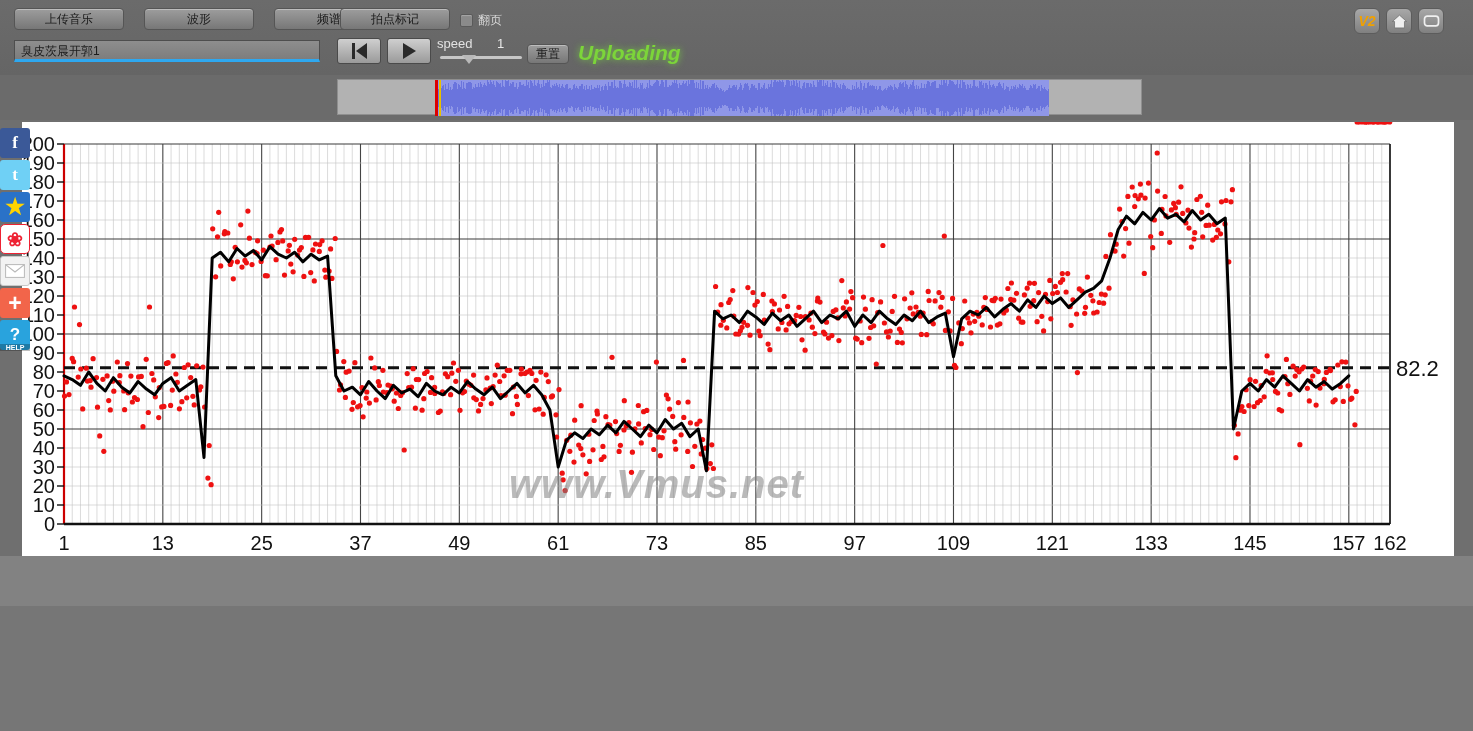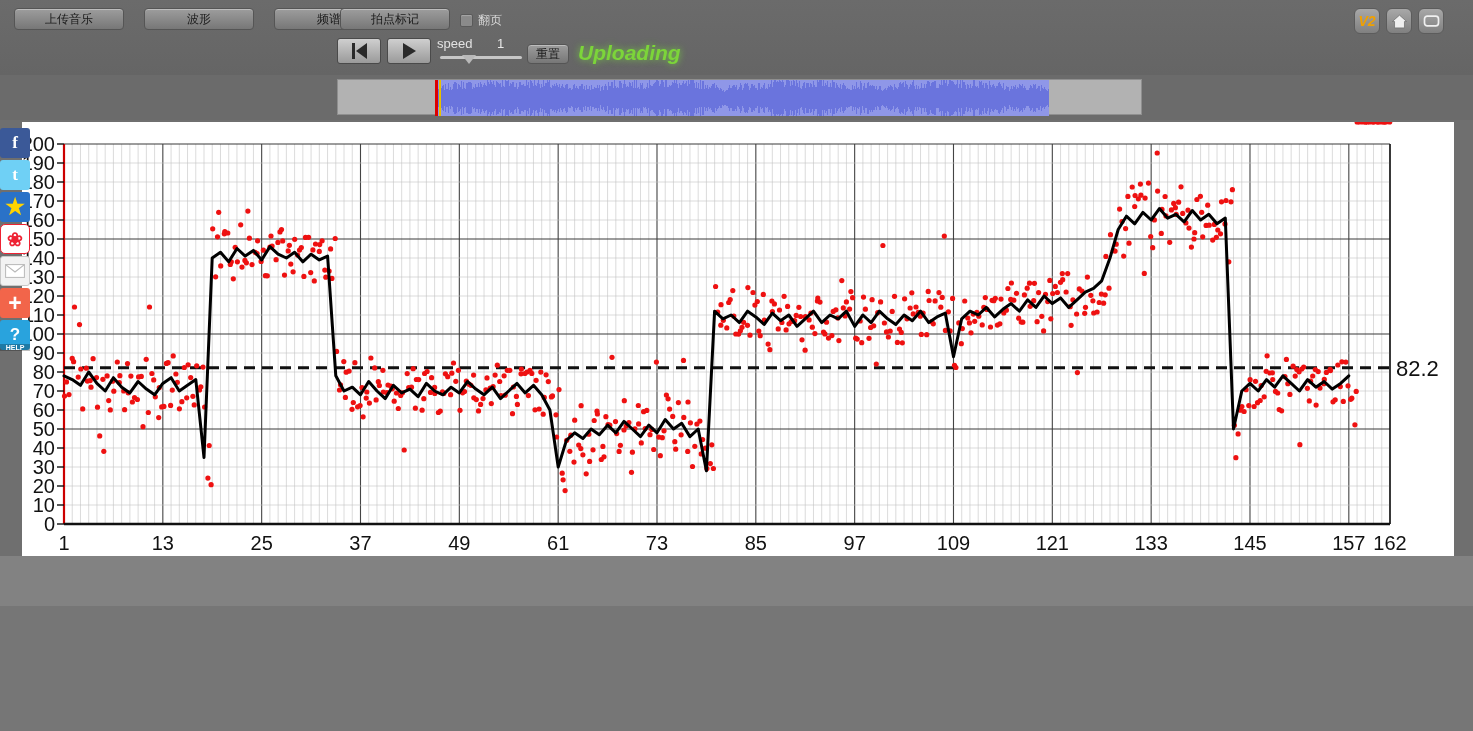--- a/index.html
+++ b/index.html
@@ -130,20 +130,21 @@
     <div class="btn tbtn" id="b-upload">上传音乐</div>
     <div class="btn tbtn" id="b-wave">波形</div>
     <div class="btn tbtn" id="b-spec">频谱</div>
     <div class="btn tbtn" id="b-beat" style="left:340px;width:110px;">拍点标记</div>
 
     <div class="chk-wrap" id="flip-wrap">
       <span class="chk-box"></span>
       <span>翻页</span>
     </div>
 
+    <div id="title-field">臭皮茨晨开郭1</div>
 
     <div class="navbtn" id="nav-start">
       <span class="bar-left"></span>
       <span class="tri-left"></span>
     </div>
     <div class="navbtn" id="nav-play">
       <span class="tri-right"></span>
     </div>
 
     <div id="speed-label">speed</div>
@@ -1676,20 +1677,21 @@
           <circle cx="1355.5" cy="NaN" r="2.6" fill="#ee1111"></circle>
           <circle cx="1356.3" cy="NaN" r="2.6" fill="#ee1111"></circle>
           <circle cx="1359.1" cy="NaN" r="2.6" fill="#ee1111"></circle>
           <circle cx="1361.7" cy="NaN" r="2.6" fill="#ee1111"></circle>
           <circle cx="1362.4" cy="NaN" r="2.6" fill="#ee1111"></circle>
           <circle cx="1364.0" cy="NaN" r="2.6" fill="#ee1111"></circle>
           <circle cx="1367.7" cy="NaN" r="2.6" fill="#ee1111"></circle>
         </g>
         <path d="M42.0,253.8 L50.2,257.6 L58.5,263.3 L66.7,250.0 L74.9,261.4 L83.2,269.0 L91.4,255.7 L99.7,265.2 L107.9,270.9 L116.1,259.5 L124.4,267.1 L132.6,272.8 L140.8,261.4 L149.1,255.7 L157.3,269.0 L165.5,263.3 L173.8,257.6 L182.0,335.5 L190.2,136.0 L198.5,130.3 L206.7,139.8 L215.0,126.5 L223.2,134.1 L231.4,128.4 L239.7,137.9 L247.9,124.6 L256.1,132.2 L264.4,136.0 L272.6,130.3 L280.8,139.8 L289.1,132.2 L297.3,137.9 L305.6,134.1 L313.8,253.8 L322.0,269.0 L330.3,265.2 L338.5,272.8 L346.7,259.5 L355.0,269.0 L363.2,276.6 L371.4,263.3 L379.7,270.9 L387.9,267.1 L396.1,274.7 L404.4,261.4 L412.6,269.0 L420.9,272.8 L429.1,265.2 L437.3,270.9 L445.6,259.5 L453.8,267.1 L462.0,272.8 L470.3,265.2 L478.5,276.6 L486.7,269.0 L495.0,261.4 L503.2,270.9 L511.5,263.3 L519.7,272.8 L527.9,288.0 L536.2,345.0 L544.4,318.4 L552.6,310.8 L560.9,316.5 L569.1,307.0 L577.3,312.7 L585.6,303.2 L593.8,310.8 L602.0,299.4 L610.3,307.0 L618.5,314.6 L626.8,303.2 L635.0,310.8 L643.2,297.5 L651.5,307.0 L659.7,301.3 L667.9,314.6 L676.2,307.0 L684.4,348.8 L692.6,189.2 L700.9,196.8 L709.1,193.0 L717.4,200.6 L725.6,189.2 L733.8,194.9 L742.1,202.5 L750.3,191.1 L758.5,198.7 L766.8,193.0 L775.0,204.4 L783.2,196.8 L791.5,189.2 L799.7,200.6 L808.0,193.0 L816.2,196.8 L824.4,189.2 L832.7,204.4 L840.9,193.0 L849.1,200.6 L857.4,189.2 L865.6,196.8 L873.8,202.5 L882.1,193.0 L890.3,198.7 L898.5,189.2 L906.8,200.6 L915.0,194.9 L923.3,191.1 L931.5,234.8 L939.7,196.8 L948.0,189.2 L956.2,193.0 L964.4,185.4 L972.7,194.9 L980.9,187.3 L989.1,181.6 L997.4,189.2 L1005.6,177.8 L1013.9,185.4 L1022.1,174.0 L1030.3,181.6 L1038.6,175.9 L1046.8,185.4 L1055.0,177.8 L1063.3,170.2 L1071.5,166.4 L1079.7,158.8 L1088.0,136.0 L1096.2,107.5 L1104.4,94.2 L1112.7,101.8 L1120.9,90.4 L1129.2,98.0 L1137.4,86.6 L1145.6,96.1 L1153.9,92.3 L1162.1,99.9 L1170.3,88.5 L1178.6,98.0 L1186.8,92.3 L1195.0,101.8 L1203.3,96.1 L1211.5,307.0 L1219.8,269.0 L1228.0,261.4 L1236.2,269.0 L1244.5,257.6 L1252.7,265.2 L1260.9,253.8 L1269.2,261.4 L1277.4,269.0 L1285.6,257.6 L1293.9,265.2 L1302.1,259.5 L1310.3,267.1 L1318.6,261.4 L1326.8,253.8 L1335.1,NaN L1343.3,NaN L1351.5,NaN L1359.8,NaN L1368.0,NaN " fill="none" stroke="#000000" stroke-width="3" stroke-linejoin="round" stroke-linecap="round"></path>
       </svg>
+    <div class="watermark">www.Vmus.net</div>
   </div>
 
   <div class="rail">
     <div class="sicon" id="s-fb">f</div>
     <div class="sicon" id="s-tw">t</div>
     <div class="sicon" id="s-qz">★</div>
     <div class="sicon" id="s-wb">❀</div>
     <div class="sicon" id="s-mail">
       <svg width="20" height="14" viewBox="0 0 20 14">
         <rect x="0.6" y="0.6" width="18.8" height="12.8" fill="#fff" stroke="#b8b8b8"></rect>

